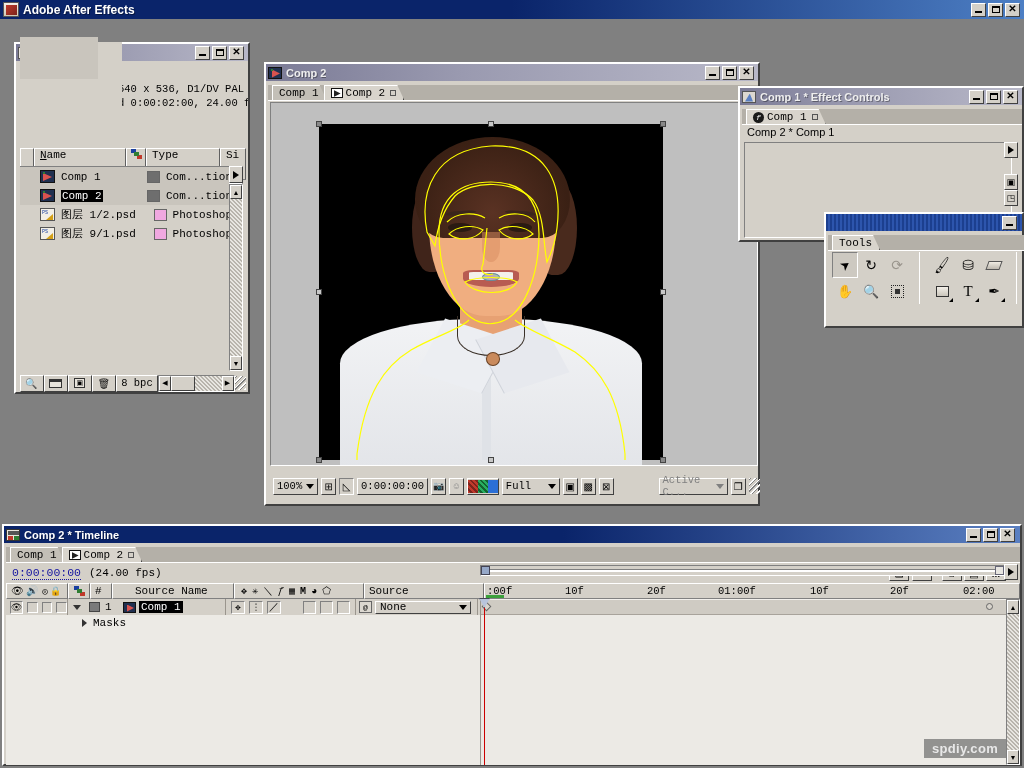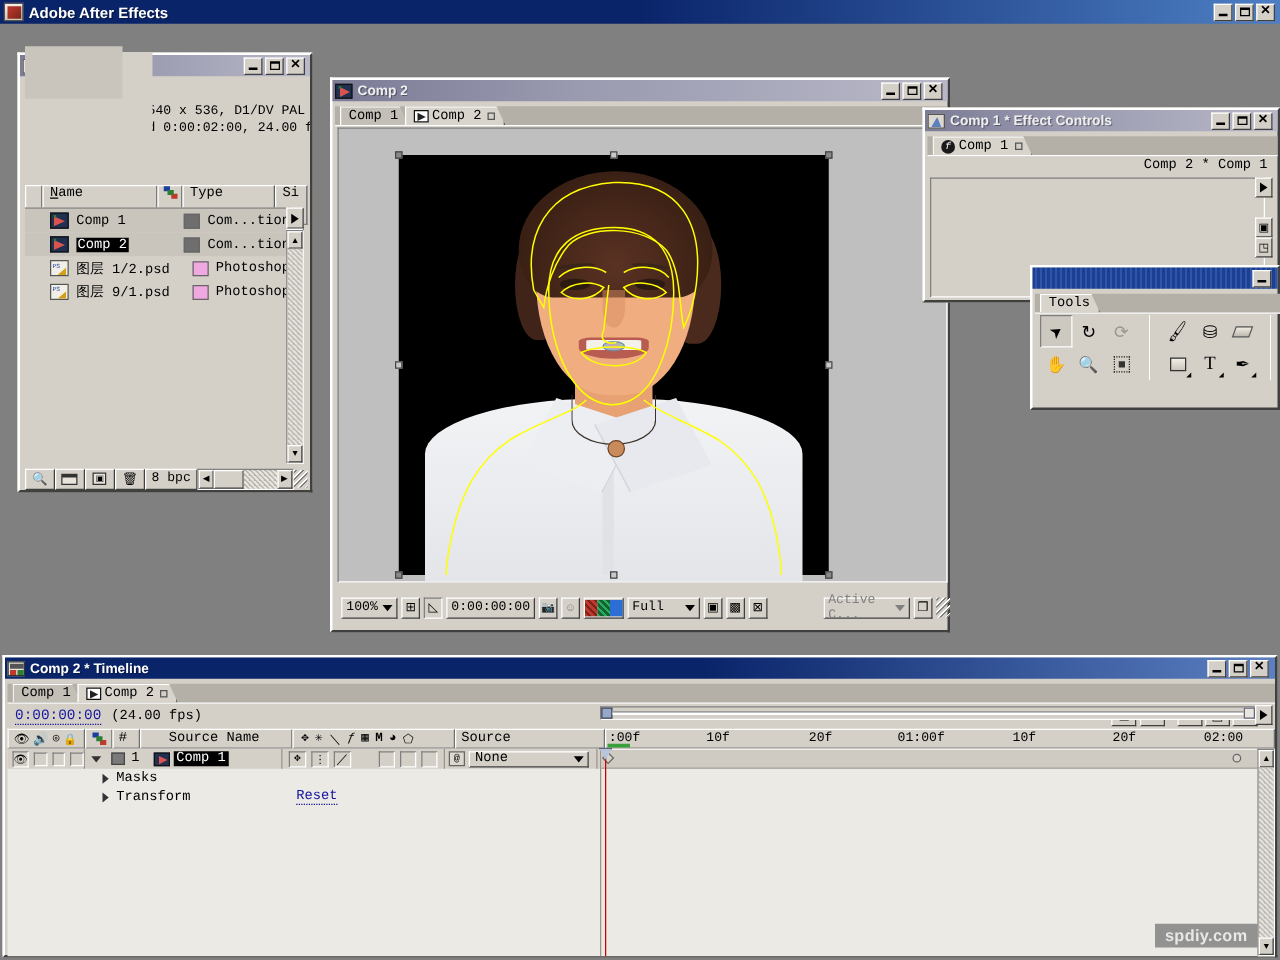--- a/index.html
+++ b/index.html
@@ -203,22 +203,22 @@
   .cf-cell { height:17px; display:flex; align-items:center; justify-content:center;
     font-family:"Liberation Mono",monospace; font-size:10.5px; padding:0 3px; }
   .cf-btn { width:18px; height:17px; display:flex; align-items:center;
     justify-content:center; }
   .dd-arrow { width:0; height:0; border-left:4px solid transparent;
     border-right:4px solid transparent; border-top:5px solid #000; margin-left:4px; }
   
   #effect-controls { left:738px; top:86px; width:286px; height:156px; }
   #ec-tabs { position:absolute; left:2px; top:21px; width:280px; }
   #ec-sub { position:absolute; left:4px; top:38px; width:270px; height:15px;
-    font-family:Liberation Mono, monospace; font-size:11px;
-    padding-left:3px; color:#000;text-align:right; }
+    font-family:Liberation Sans, sans-serif; font-size:11px;
+    padding-left:3px; color:#000; }
   #ec-body { position:absolute; left:4px; top:54px; width:268px; height:96px;
     background:#d4d0c8; border-top:1px solid #808080; }
   #ec-side { position:absolute; right:4px; top:54px; width:14px; height:96px; }
   
   #tools-panel { left:824px; top:212px; width:200px; height:116px; }
   #tools-tabs { position:absolute; left:2px; top:21px; width:196px; }
   #tools-grid { position:absolute; left:6px; top:38px; width:186px; height:60px;
     display:flex; align-items:flex-start; gap:6px; }
   .tool-group { display:grid; grid-template-columns:repeat(3,26px);
     grid-auto-rows:26px; }
@@ -825,32 +825,20 @@
         <div class="tl-row" style="height:15px;">
           <div class="tl-cell" style="width:62px;"></div>
           <div class="tl-cell" style="width:22px;justify-content:flex-end;padding:0 3px 0 0;">
             <span style="width:0;height:0;border-top:4px solid transparent;border-bottom:4px solid transparent;border-left:5px solid #333;"></span>
             </div>
           <div class="tl-cell" style="width:140px;">
             <span>Masks</span>
             </div>
         </div>
 
-        <div class="tl-row" style="height:15px;">
-          <div class="tl-cell" style="width:62px;"></div>
-          <div class="tl-cell" style="width:22px;justify-content:flex-end;padding:0 3px 0 0;">
-            <span style="width:0;height:0;border-top:4px solid transparent;border-bottom:4px solid transparent;border-left:5px solid #333;"></span>
-            </div>
-          <div class="tl-cell" style="width:144px;">
-            <span>Transform</span>
-            </div>
-          <div class="tl-cell" style="width:70px;">
-            <span style="color:#1515a0;border-bottom:1px dotted #1515a0;">Reset</span>
-            </div>
-        </div>
 
         <div class="tl-track-area" style="top:0;height:166px;border-left:1px solid #9a958d;">
           <div style="position:absolute;left:0;top:0;width:525px;height:16px;
                       background:#cfcbc3;border-top:1px solid #f2f0ec;border-bottom:1px solid #a8a39b;"></div>
           <div style="position:absolute;left:2px;top:4px;width:7px;height:7px;background:#d8d4cc;
                       border:1px solid #666;transform:rotate(45deg);"></div>
           <div style="position:absolute;left:505px;top:4px;width:7px;height:7px;background:#d8d4cc;
                       border:1px solid #666;border-radius:50%;"></div>
         </div>
         <div id="playhead"></div>

